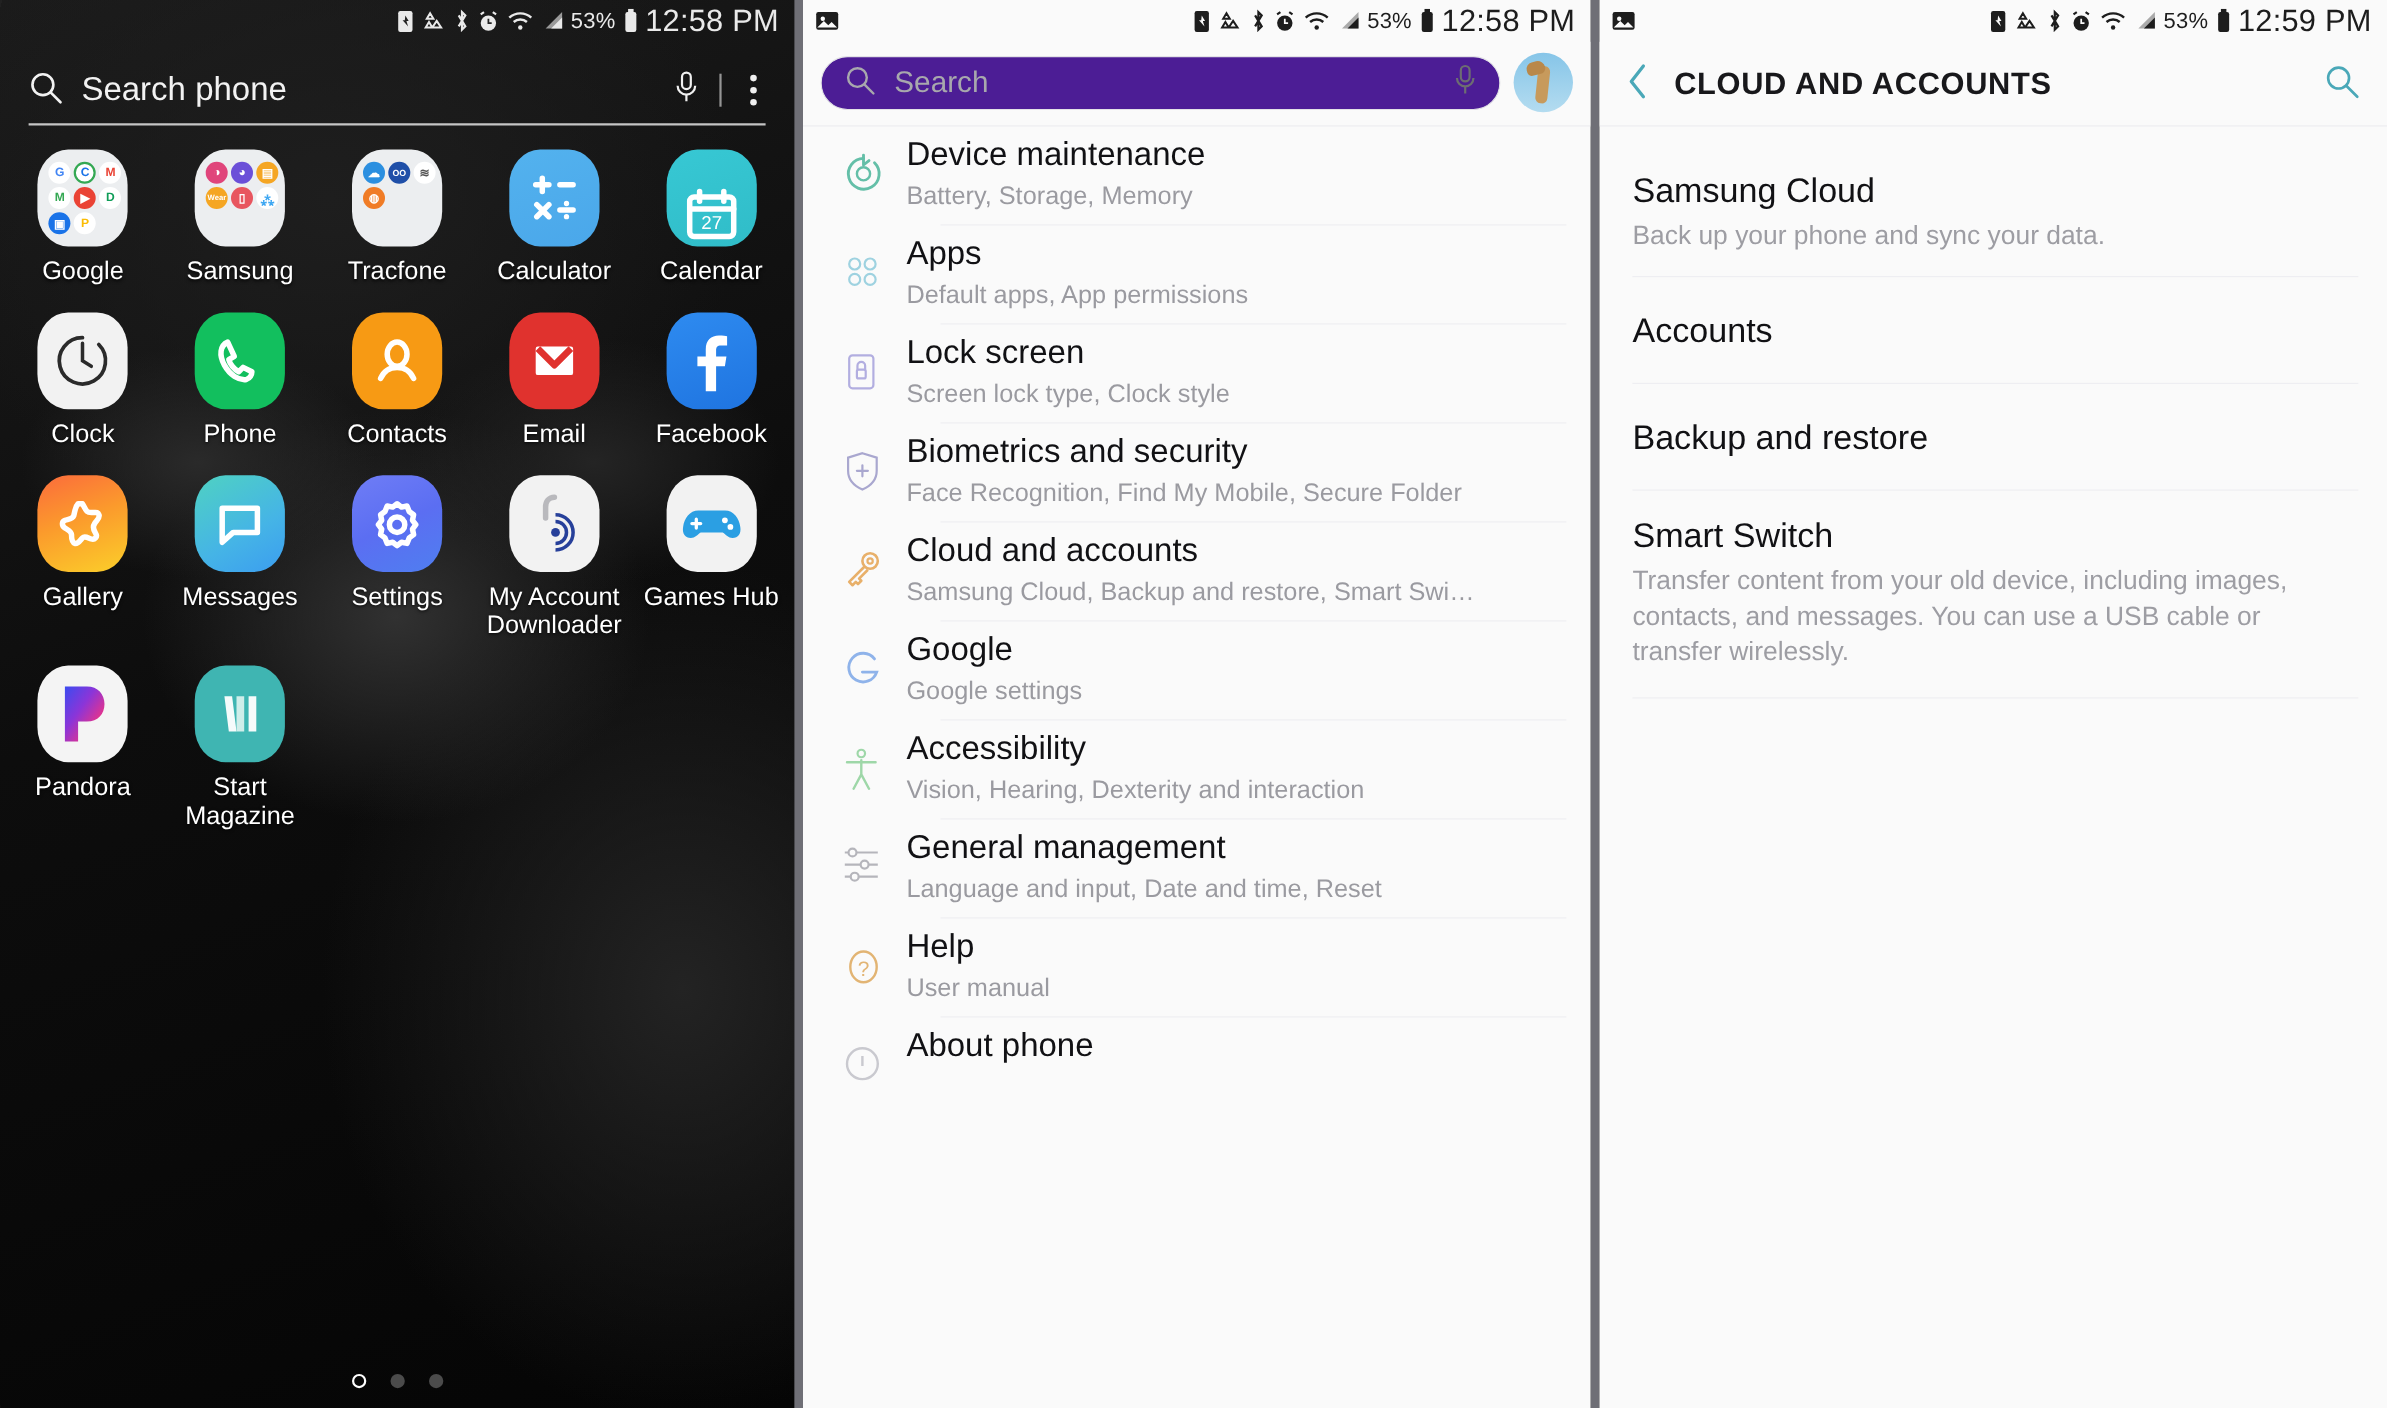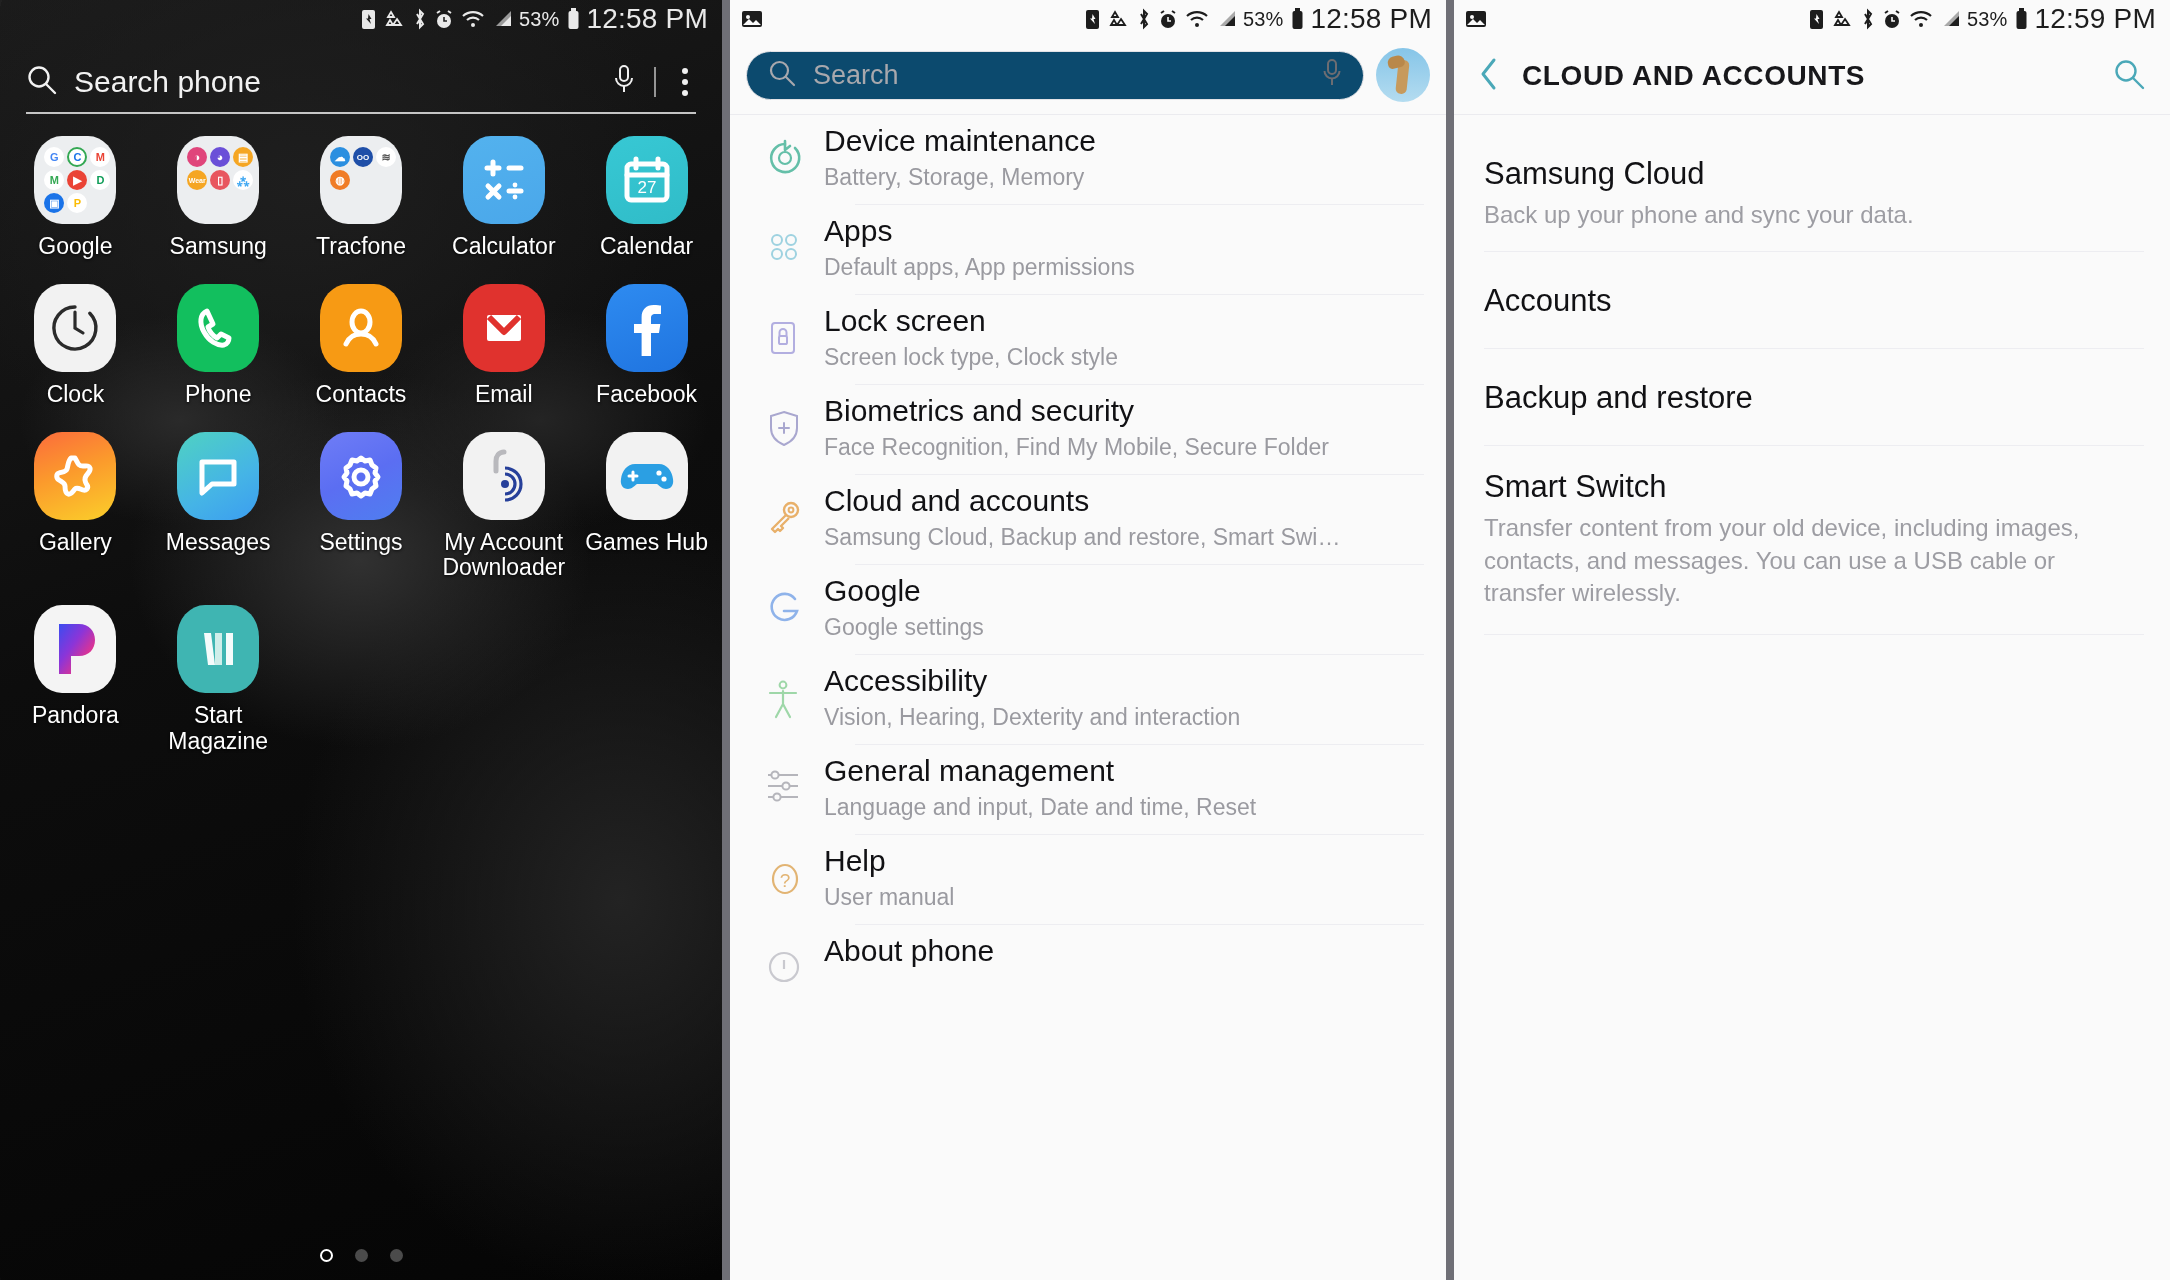--- a/index.html
+++ b/index.html
@@ -89,21 +89,21 @@
     display:grid; grid-template-columns:repeat(3,1fr);
     grid-auto-rows:20px; gap:3px 3px; align-content:start;
   }
   .mini{ width:20px; height:20px; border-radius:50%; font-size:11px; color:#fff;
          display:flex; align-items:center; justify-content:center; font-weight:700; }
 
   .grad-cam   { background:linear-gradient(135deg,#9b5cf6 0%,#6b7cf0 55%,#31b7e8 100%); }
   .grad-msg   { background:linear-gradient(150deg,#4fd2c2 0%,#45b4e6 60%,#3b9df0 100%); }
   .grad-set   { background:linear-gradient(155deg,#6f7df6 0%,#5b6ef2 50%,#4f7ef0 100%); }
   .grad-gal   { background:linear-gradient(160deg,#fb6b3c 0%,#fb9a2c 45%,#fbcf2a 100%); }
-  .grad-cal   { background:linear-gradient(160deg,#37c8d4 0%,#30bcc8 100%); }
+  .grad-cal   { background:linear-gradient(160deg,#37c8d4 0%,#30bcc8 100%);align-items:flex-end; }
   .grad-calc  { background:linear-gradient(160deg,#53b2ee 0%,#4aa7ea 100%); }
   .grad-phone { background:#12bf5e; }
   .grad-cont  { background:#f79a14; }
   .grad-email { background:#e0322e; }
   .grad-fb    { background:linear-gradient(160deg,#2e8bf0 0%,#1f74e0 100%); }
   .grad-white { background:#f2f2f2; }
   .grad-start { background:#3fb5b2; }
   .grad-pand  { background:#f4f4f4; }
 
   .gl{ stroke:#fff; fill:none; stroke-width:5; stroke-linecap:round; stroke-linejoin:round; }
@@ -116,21 +116,21 @@
   .pagedots span{ width:13px; height:13px; border-radius:50%; background:#4b4b4b; }
   .pagedots span.on{ background:transparent; border:2px solid #fff; }
 
   
   .settings-search{
     padding:10px 16px 12px 16px; display:flex; align-items:center; gap:12px;
     background:#fafafa;
   }
   .ss-field{
     flex:1; height:49px; border-radius:32px; border:1px solid #e2e2e6;
-    background:#0c4a6e; display:flex; align-items:center; padding:0 20px; gap:16px;
+    background:#4c1d95; display:flex; align-items:center; padding:0 20px; gap:16px;
   }
   .ss-placeholder{ color:#a8a8ad; font-size:27px; }
   .ss-mic{ margin-left:auto; }
   .avatar{
     width:54px; height:54px; border-radius:50%; flex:none; overflow:hidden;
     background:linear-gradient(180deg,#86c5e8 0%,#b4dcf0 100%);
     position:relative;
   }
   .avatar .neck{ position:absolute; left:50%; top:12px; width:11px; height:34px;
     background:#c79a5c; transform:translateX(-55%) rotate(6deg); border-radius:5px; }

